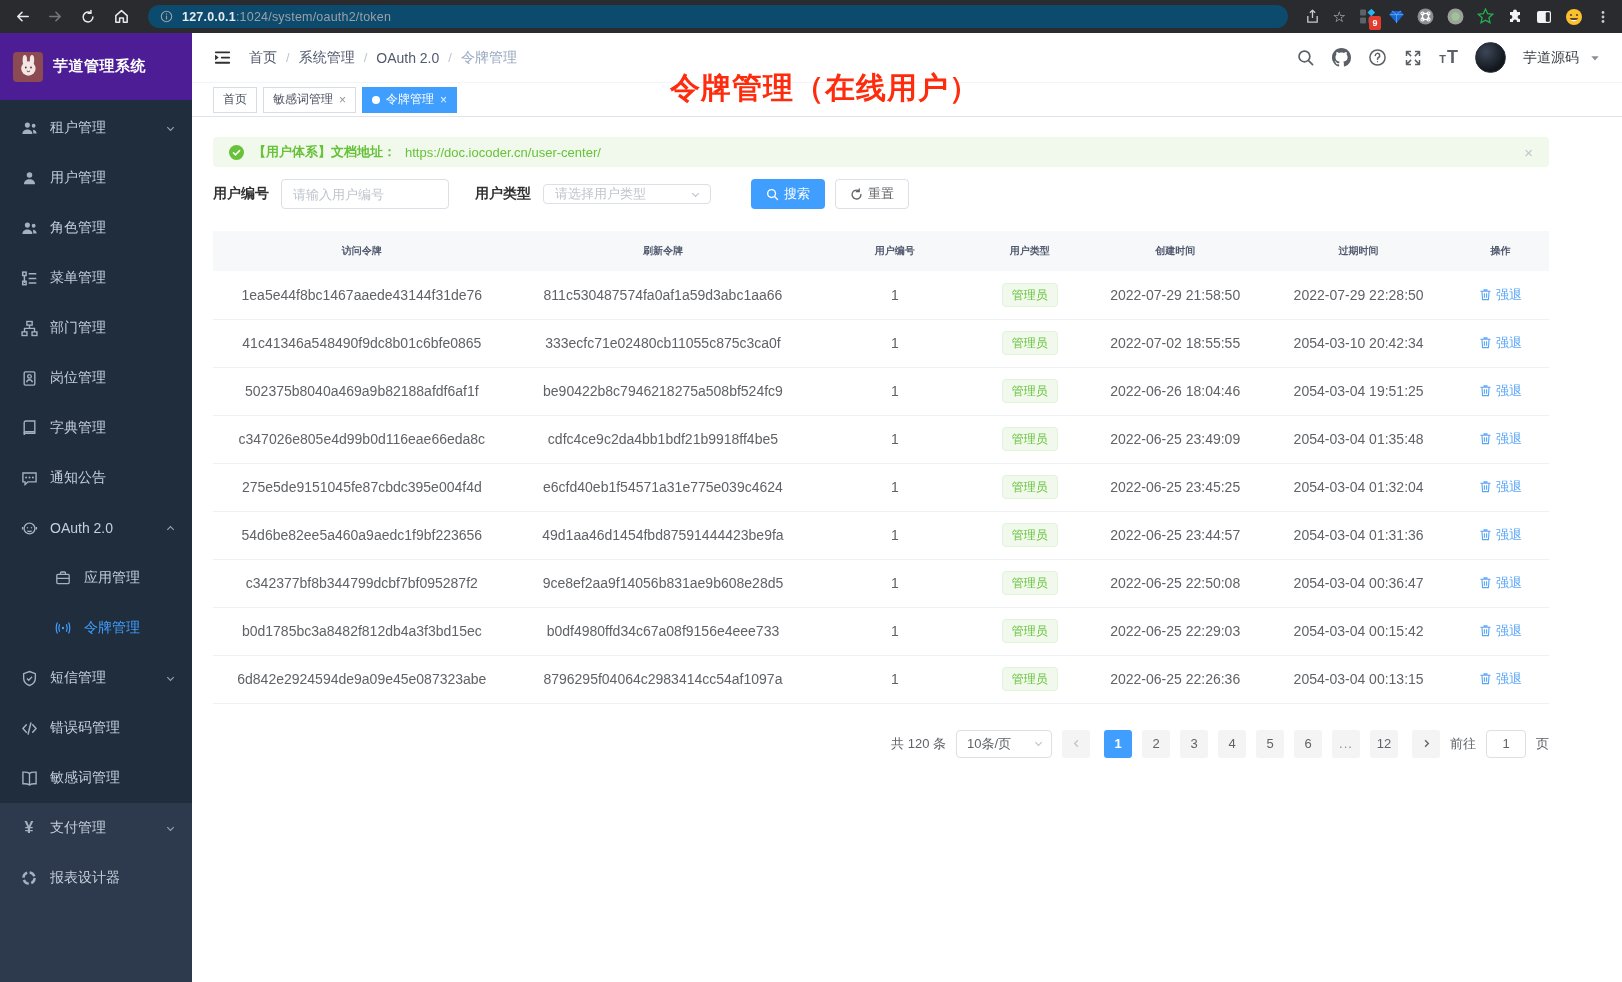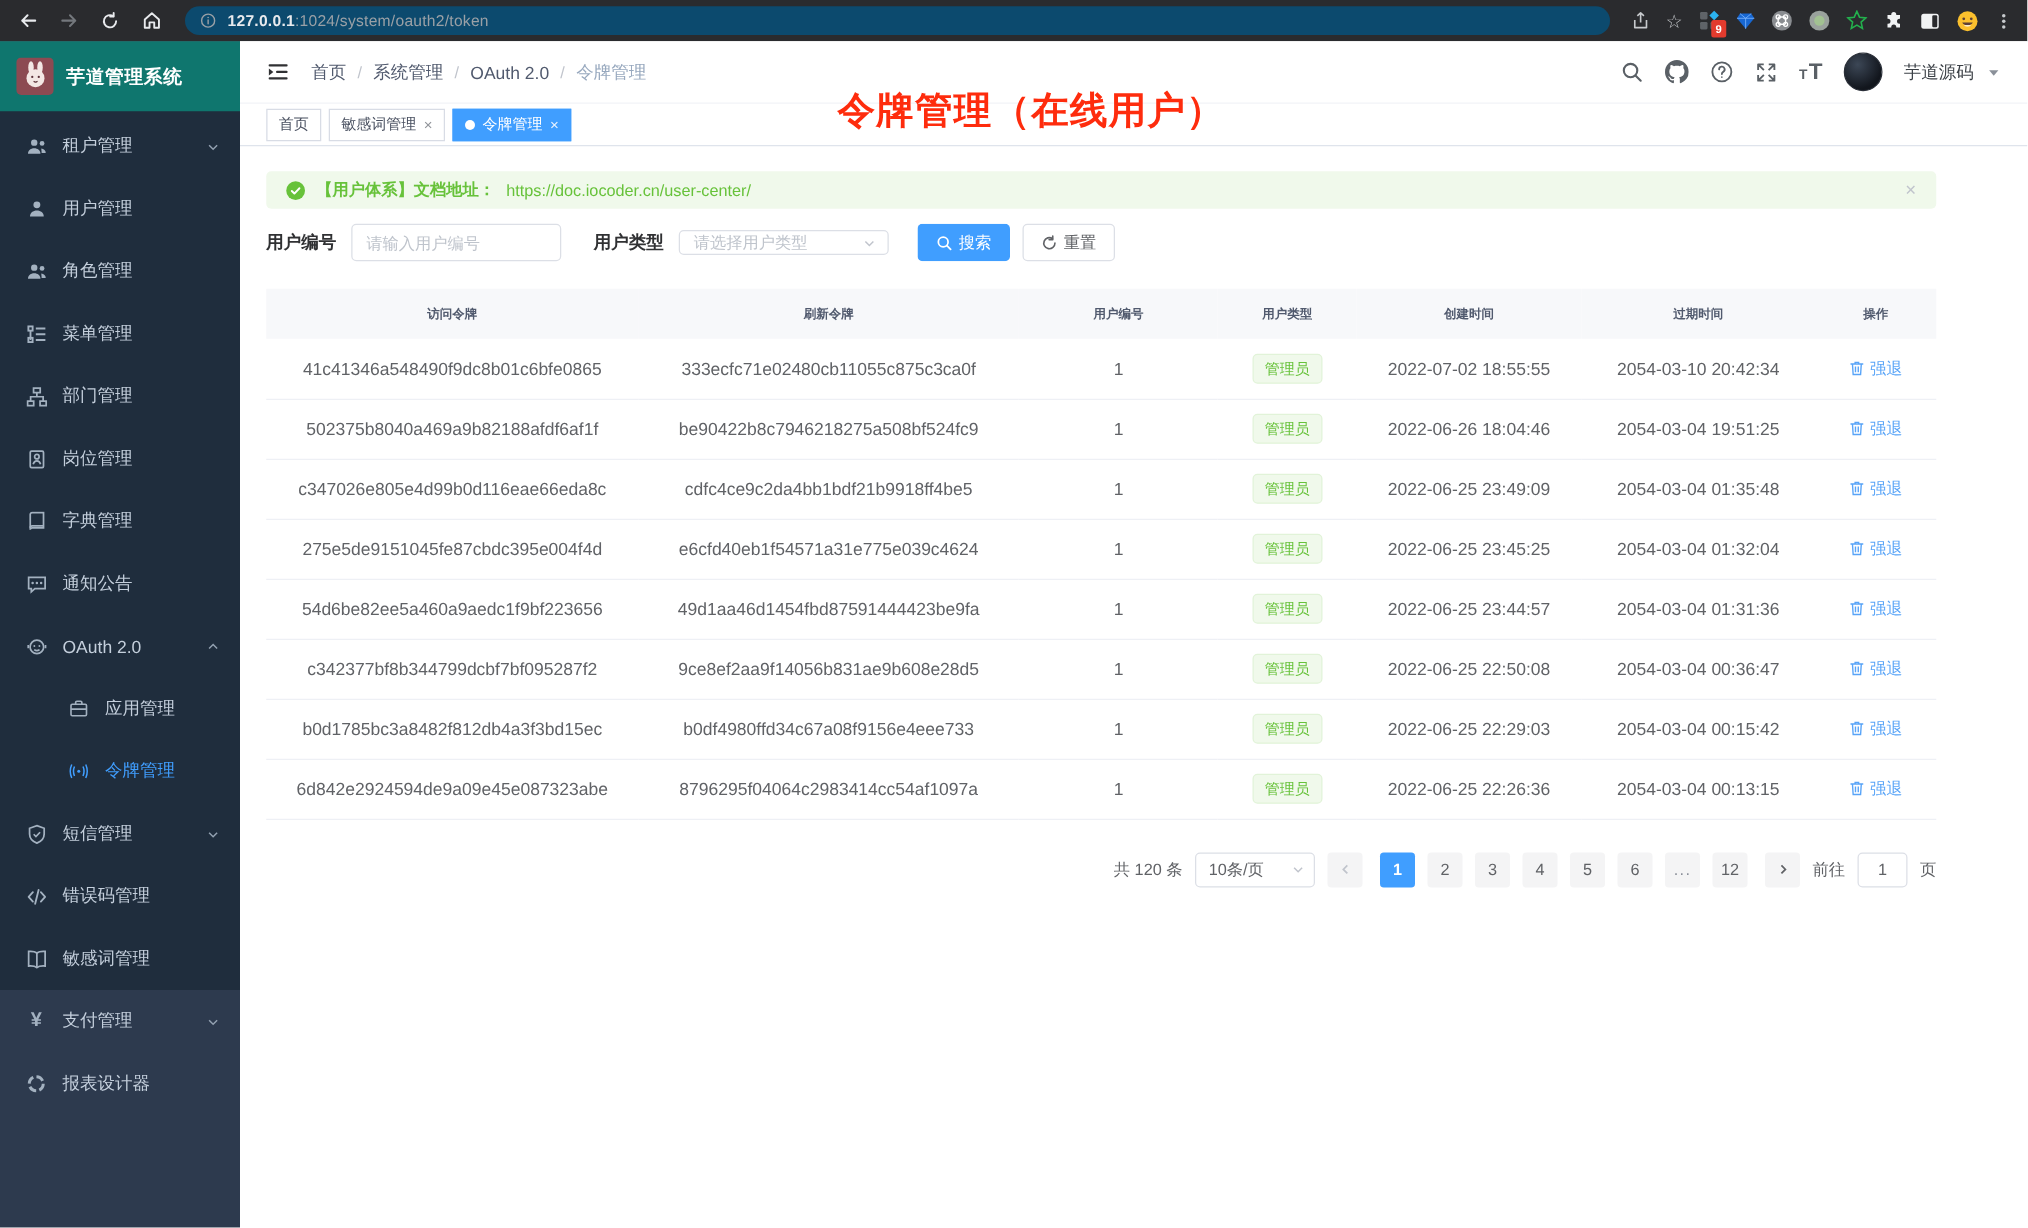--- a/index.html
+++ b/index.html
@@ -14,21 +14,21 @@
   .url { font-size:12.5px; color:#9aa0a6; letter-spacing:.2px; white-space:nowrap; }
   .url b { color:#e8eaed; font-weight:700; }
   .bar-right { display:flex; align-items:center; gap:13px; }
   .ext { position:relative; display:inline-flex; cursor:pointer; }
   .ext-badge { position:absolute; right:-5px; bottom:-5px; background:#e33b2e; color:#fff; font-size:9px; line-height:1; padding:2.5px 3.5px; border-radius:2px; font-weight:700; }
   .star { color:#c7cacd; font-size:15px; cursor:pointer; }
 
   
   .app { display:flex; height:949px; }
   .sidebar { width:192px; background:#1f2d3d; flex-shrink:0; display:flex; flex-direction:column; color:#bfcbd9; }
-  .logo-bar { height:56px; background:#0f766e; display:flex; align-items:center; gap:10px; padding:0 13px; flex-shrink:0; }
+  .logo-bar { height:67px; background:#4c1d95; display:flex; align-items:center; gap:10px; padding:0 13px; flex-shrink:0; }
   .logo-title { color:#fff; font-size:15px; font-weight:700; letter-spacing:.5px; }
   .menu { flex:1; display:flex; flex-direction:column; padding-top:3px; }
   .menu-item { height:50px; display:flex; align-items:center; padding:0 16px 0 19px; font-size:14px; cursor:pointer; color:#c4cfdc; flex-shrink:0; }
   .menu-item .mi-icon { width:20px; margin-right:11px; color:#a3b1c0; }
   .menu-item .mi-label { flex:1; }
   .menu-item .mi-arrow { color:#93a1b1; }
   .menu-item.sub { padding-left:53px; }
   .menu-item.active, .menu-item.active .mi-icon { color:#409eff; }
   .light-section { background:#2d3a4e; flex:1; }
 
@@ -63,21 +63,21 @@
   .alert-link { color:#67c23a; cursor:pointer; text-decoration:none; }
   .alert-close { margin-left:auto; color:#c0c4cc; font-size:15px; cursor:pointer; line-height:1; }
 
   .filters { display:flex; align-items:center; margin-top:12px; font-size:14px; }
   .flabel { font-weight:700; color:#303133; margin-right:12px; }
   .finput { width:168px; height:30px; border:1px solid #dcdfe6; border-radius:4px; padding:0 11px; font-size:13px; color:#606266; outline:none; margin-right:26px; }
   .finput::placeholder { color:#bfc4cc; }
   .fselect { width:168px; height:20px; border:1px solid #dcdfe6; border-radius:4px; display:flex; align-items:center; justify-content:space-between; padding:0 9px 0 11px; color:#bfc4cc; font-size:13px; cursor:pointer; }
   .fselect .sel-arrow { color:#c0c4cc; display:flex; }
   .btn { height:30px; border-radius:4px; font-size:13px; display:inline-flex; align-items:center; gap:5px; padding:0 14px; cursor:pointer; border:1px solid transparent; }
-  .btn-primary { background:#409eff; color:#fff; margin-left:23px; }
+  .btn-primary { background:#409eff; color:#fff; margin-left:40px; }
   .btn-plain { background:#fff; border-color:#dcdfe6; color:#606266; margin-left:10px; }
 
   table.grid { width:100%; border-collapse:collapse; margin-top:22px; table-layout:fixed; }
   .grid th { background:#f7f8fa; color:#515a6e; font-weight:700; height:40px; font-size:10px; text-align:center; }
   .grid td { height:48px; text-align:center; color:#606266; font-size:14px; border-bottom:1px solid #eef0f5; overflow:hidden; white-space:nowrap; }
   .tag-success { display:inline-block; padding:0 9px; line-height:22px; background:#f0f9eb; border:1px solid #e1f3d8; color:#67c23a; border-radius:4px; font-size:12px; }
   .action-link { color:#58a4f8; font-size:13px; display:inline-flex; align-items:center; gap:4px; cursor:pointer; }
 
   .pagination { display:flex; align-items:center; justify-content:flex-end; gap:10px; margin-top:26px; font-size:13px; color:#606266; }
   .psel { width:96px; height:28px; border:1px solid #dcdfe6; border-radius:4px; display:flex; align-items:center; justify-content:space-between; padding:0 7px 0 10px; color:#606266; cursor:pointer; }
@@ -531,20 +531,33 @@
               <th>刷新令牌</th>
               <th>用户编号</th>
               <th>用户类型</th>
               <th>创建时间</th>
               <th>过期时间</th>
               <th>操作</th>
             </tr>
           </thead>
         <tbody id="table-body">
             <tr>
+              <td>1ea5e44f8bc1467aaede43144f31de76</td>
+              <td>811c530487574fa0af1a59d3abc1aa66</td>
+              <td>1</td>
+              <td><span class="tag-success">管理员</span></td>
+              <td>2022-07-29 21:58:50</td>
+              <td>2022-07-29 22:28:50</td>
+              <td><span class="action-link"><span class="icon">
+                    <svg width="13" height="13" viewBox="0 0 14 14" fill="none" stroke="currentColor" stroke-width="1.2">
+                      <path d="M1.5 3.5h11M5.5 3.5V2h3v1.5M3.2 3.5l.6 9h6.4l.6-9M5.8 5.7v4.8M8.2 5.7v4.8"></path>
+                    </svg>
+                  </span>强退</span></td>
+            </tr>
+            <tr>
               <td>41c41346a548490f9dc8b01c6bfe0865</td>
               <td>333ecfc71e02480cb11055c875c3ca0f</td>
               <td>1</td>
               <td><span class="tag-success">管理员</span></td>
               <td>2022-07-02 18:55:55</td>
               <td>2054-03-10 20:42:34</td>
               <td><span class="action-link"><span class="icon">
                     <svg width="13" height="13" viewBox="0 0 14 14" fill="none" stroke="currentColor" stroke-width="1.2">
                       <path d="M1.5 3.5h11M5.5 3.5V2h3v1.5M3.2 3.5l.6 9h6.4l.6-9M5.8 5.7v4.8M8.2 5.7v4.8"></path>
                     </svg>

